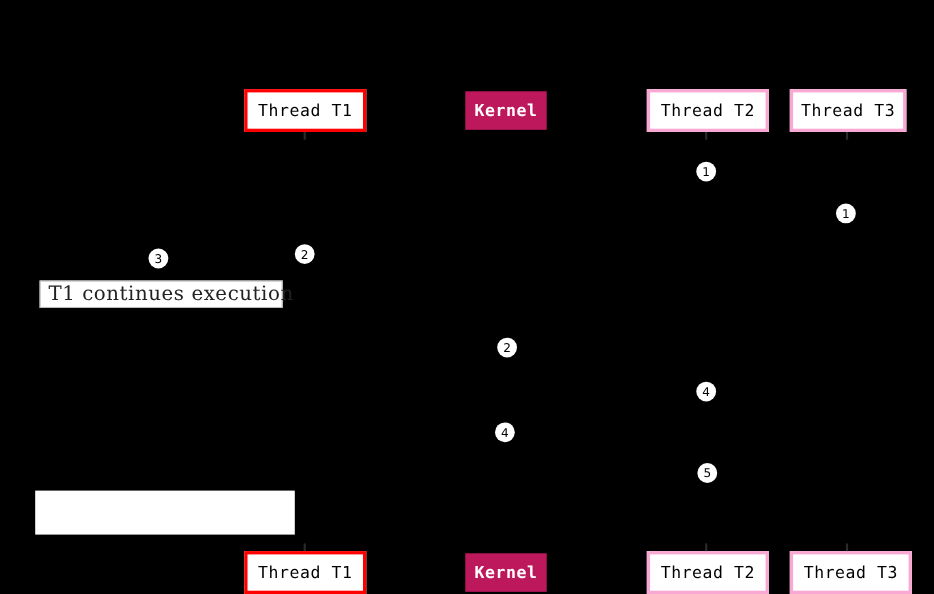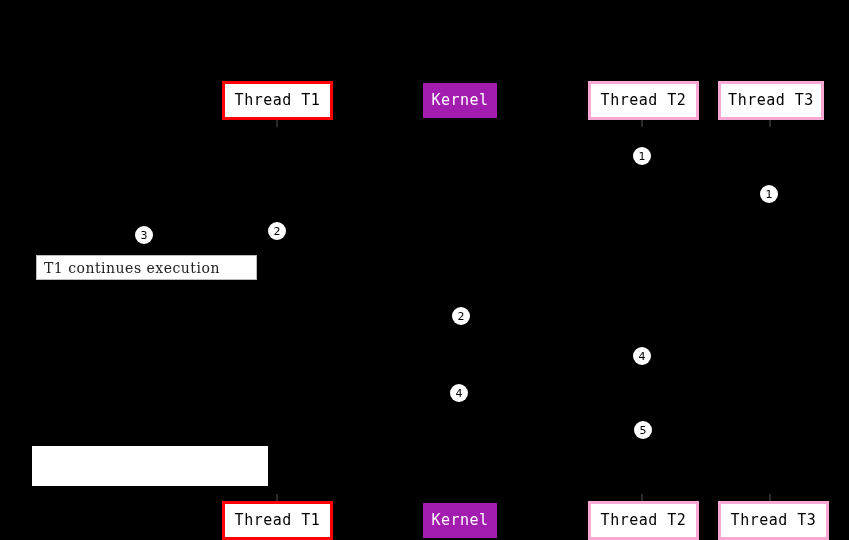--- a/index.html
+++ b/index.html
@@ -35,23 +35,24 @@
     background: #ffffff;
     border: 3px solid #ff0000;
     color: #000000;
   }
   .lifeline-box.style-blue-outline {
     background: #ffffff;
     border: 3px solid #f9a8d4;
     color: #000000;
   }
   .lifeline-box.style-blue-fill {
-    background: #a21caf;
+    background: #be185d;
     border: none;
     color: #ffffff;
+    font-weight: bold;
   }
 
   
   .lifeline-stub {
     position: absolute;
     width: 2px;
     background: #2a2a2a;
   }
 
   
@@ -73,21 +74,21 @@
   
   .note-box {
     position: absolute;
     box-sizing: border-box;
     background: #ffffff;
     border: 1px solid #bbbbbb;
     color: #222222;
     display: flex;
     align-items: center;
     font-family: "DejaVu Serif", "Liberation Serif", serif;
-    font-size: 14px;
+    font-size: 18px;
     letter-spacing: 0.5px;
     white-space: nowrap;
     padding-left: 7px;
   }
   .note-box.blank {
     border: none;
     padding-left: 0;
   }
 </style>
 </head>

